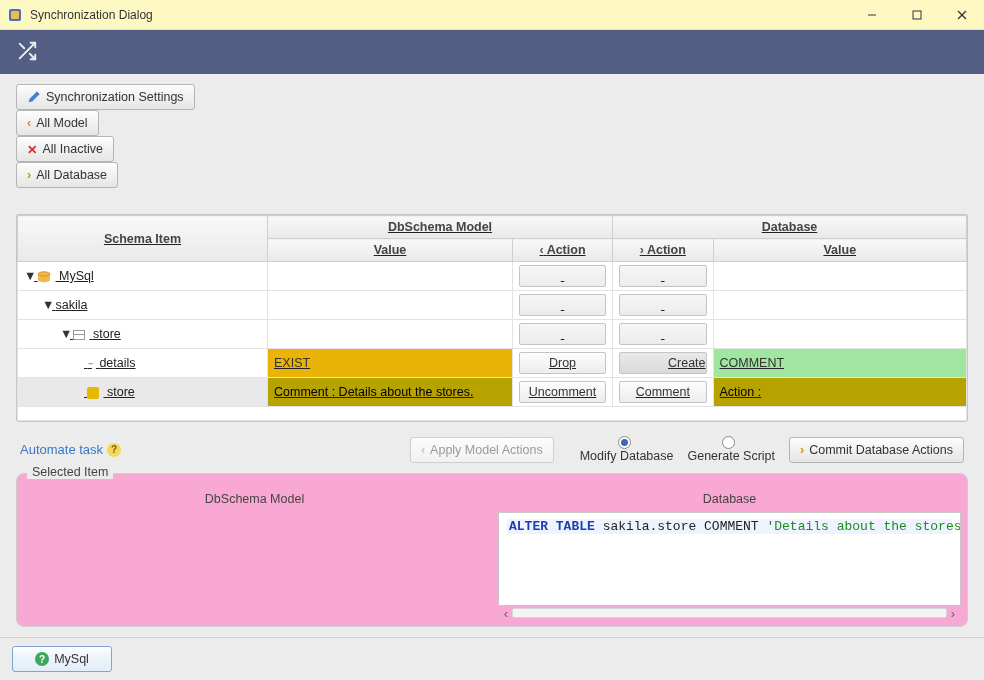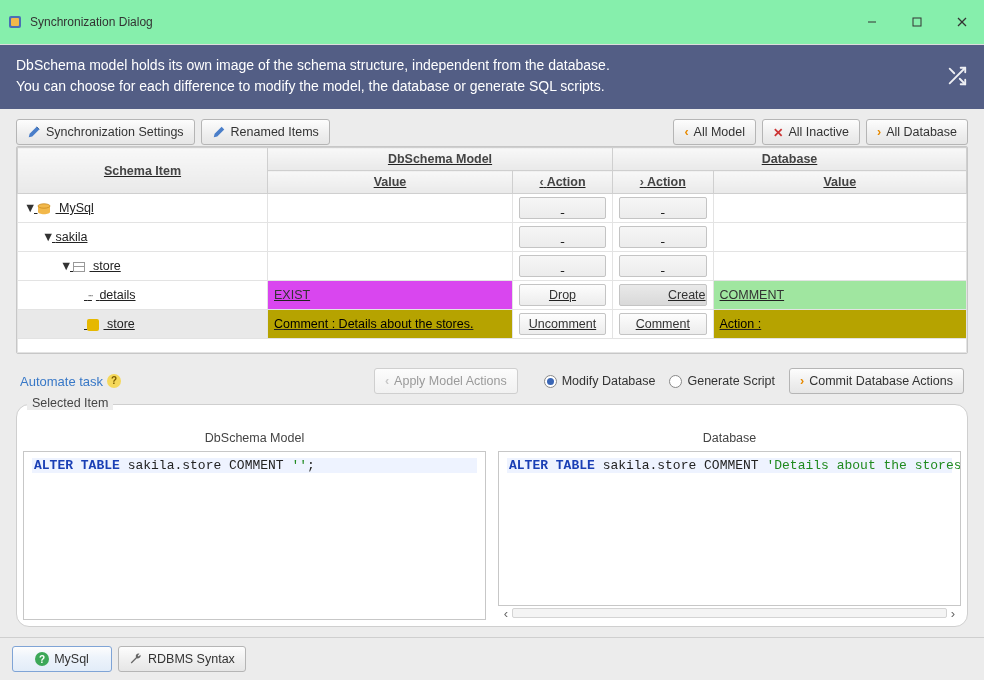--- a/index.html
+++ b/index.html
@@ -10,22 +10,22 @@
     background: #fff;
     color: #222;
     width: 984px;
     height: 680px;
     overflow: hidden;
     display: flex;
     flex-direction: column;
   }
   
   .titlebar {
-    height: 45px;
-    background: #86efac;
+    height: 30px;
+    background: #fef9c3;
     display: flex;
     align-items: center;
     border-bottom: 1px solid #ddd;
   }
   .titlebar .app-icon {
     width: 16px; height: 16px;
     margin: 0 7px;
   }
   .titlebar .title-text { flex: 1; font-size: 12px; color: #333; }
   .titlebar .win-btn {
@@ -52,22 +52,23 @@
     flex: 1;
     background: #ececec;
     padding: 10px 16px 0 16px;
     display: flex;
     flex-direction: column;
     overflow: hidden;
   }
 
   .toolbar-row {
     display: flex;
-    margin-bottom: 1px;
+    margin-bottom: 26px;
     align-items: flex-start;
+    flex-direction: column;
   }
   .toolbar-row .spacer { flex: 1; }
 
   .btn {
     background: linear-gradient(#fdfdfd,#eeeeee 60%,#e6e6e6);
     border: 1px solid #b5b5b5;
     border-radius: 3px;
     padding: 4px 10px;
     font-size: 12.5px;
     color: #333;
@@ -124,53 +125,53 @@
     border:1px solid #c4c4c4;
     border-radius:2px;
     text-align:center;
     font-size:12.5px;
     color:#333;
     height:22px;
     line-height:20px;
   }
   .btn-cell.highlight { background: linear-gradient(#e9e9e9,#d9d9d9); padding-left: 48px; }
   .btn-cell.empty { background: linear-gradient(#f6f6f6,#ececec); }
-  tr.row-details td.valL { background:#d946ef; color:#333; }
+  tr.row-details td.valL { background:#eab308; color:#333; }
   tr.row-details td.valR { background:#a0e6a0; color:#333; }
   tr.row-store td.valL, tr.row-store td.valR { background:#b6a300; color:#000000; }
   tr.row-store td.tree-cell { background:#e9e9e9; }
   tr.row-store td.btncol { background:#fff; }
   td.btncol{ padding:1px; }
   td.empty-btncol { padding:1px; }
 
   
   .midbar {
     display:flex;
     align-items:center;
     padding: 14px 4px 10px 4px;
   }
   .midbar .link { color:#3878c7; font-size:13px; margin-right:4px;}
   .midbar .q { display:inline-block;width:14px;height:14px;border-radius:50%;background:#f5d85a;color:#7a5c00;font-size:10px;font-weight:bold;text-align:center;line-height:14px;}
   .midbar .spacer{flex:1;}
-  .radio { display:inline-flex; align-items:center; margin-right:14px; font-size:12.5px; color:#333;}
+  .radio { display:inline-flex; align-items:center; margin-right:14px; font-size:12.5px; color:#333;flex-direction:column;}
   .radio .dot{ width:13px;height:13px;border:1px solid #888;border-radius:50%;margin-right:5px;display:inline-flex;align-items:center;justify-content:center;background:#fff;}
   .radio.checked .dot::after{content:"";width:7px;height:7px;border-radius:50%;background:#3a66b5;}
   .commit-btn { margin-right:0; }
 
   
   .sel-wrap {
     border:1px solid #cfcfcf;
-    border-radius:13px;
-    background:#ffffff;
+    border-radius:8px;
+    background:#f9a8d4;
     flex:1;
     display:flex;
     flex-direction:column;
     min-height:0;
     position:relative;
-    padding-top:20px;
+    padding-top:12px;
   }
   .sel-wrap .legend {
     position:absolute;
     top:-9px; left:10px;
     background:#ececec;
     padding:0 5px;
     font-size:12.5px;
     color:#444;
   }
   .sel-cols { display:flex; flex:1; min-height:0; }
@@ -241,24 +242,20 @@
     </div>
   <div class="win-btn">
       <svg width="10" height="10">
         <line x1="1" y1="1" x2="9" y2="9" stroke="#333" stroke-width="1.2"></line>
         <line x1="9" y1="1" x2="1" y2="9" stroke="#333" stroke-width="1.2"></line>
       </svg>
     </div>
 </div>
 
 <div class="banner">
-  <div class="banner-text">
-    <div>DbSchema model holds its own image of the schema structure, independent from the database.</div>
-    <div>You can choose for each difference to modify the model, the database or generate SQL scripts.</div>
-  </div>
   <span class="shuffle-icon">
     <svg width="22" height="22" viewBox="0 0 24 24" fill="none" stroke="#fff" stroke-width="2" stroke-linecap="round" stroke-linejoin="round">
         <path d="M16 3h5v5"></path>
         <path d="M4 20L21 3"></path>
         <path d="M21 16v5h-5"></path>
         <path d="M15 15l6 6"></path>
         <path d="M4 4l5 5"></path>
       </svg>
   </span>
 </div>
@@ -267,28 +264,20 @@
 
   <div class="toolbar-row">
     <div class="btn">
       <span class="mini-icon">
         <svg viewBox="0 0 16 16">
             <path d="M2 14l1-4 8-8 3 3-8 8-4 1z" fill="#4a7ec9"></path>
             <path d="M11 2l3 3" stroke="#27548f" stroke-width="1"></path>
           </svg>
       </span>
       <span>Synchronization Settings</span>
-    </div>
-    <div class="btn">
-      <span class="mini-icon">
-        <svg viewBox="0 0 16 16">
-            <path d="M2 14l1-4 8-8 3 3-8 8-4 1z" fill="#4a7ec9"></path>
-          </svg>
-      </span>
-      <span>Renamed Items</span>
     </div>
     <span class="spacer"></span>
     <div class="btn">
       <span class="chev orange">‹</span>
       <span>All Model</span>
     </div>
     <div class="btn">
       <span class="chev red">✕</span>
       <span>All Inactive</span>
     </div>
@@ -422,21 +411,20 @@
       <span class="chev orange">›</span>
       <span>Commit Database Actions</span>
     </div>
   </div>
 
   <div class="sel-wrap">
     <span class="legend">Selected Item</span>
     <div class="sel-cols">
       <div class="sel-col">
         <h4>DbSchema Model</h4>
-        <div class="sql-box"><span class="hl-line"><span class="kw">ALTER TABLE</span><span> sakila.store COMMENT </span><span class="str">''</span><span>;</span></span></div>
       </div>
       <div class="sel-col">
         <h4>Database</h4>
         <div class="sql-box"><span class="hl-line"><span class="kw">ALTER TABLE</span><span> sakila.store COMMENT </span><span class="str">'Details about the stores.'</span></span></div>
         <div class="scroll-hint">
           <span class="arrow">‹</span>
             <div class="track"></div>
             <span class="arrow">›</span>
         </div>
       </div>
@@ -444,22 +432,14 @@
   </div>
 
   <div style="height:10px"></div>
 </div>
 
 <div class="bottombar">
   <div class="btn primary" style="width:100px;justify-content:center;">
     <span class="help-icon">?</span>
     <span>MySql</span>
   </div>
-  <div class="btn">
-    <span class="wrench-icon">
-      <svg width="14" height="14" viewBox="0 0 16 16">
-          <path d="M13 3a3 3 0 0 1-4 4L3 13l-1-1 6-6a3 3 0 0 1 4-4l-2 2 1 1 2-2z" fill="#666"></path>
-        </svg>
-    </span>
-    <span>RDBMS Syntax</span>
-  </div>
   <span class="spacer"></span>
 </div>
 
 </body></html>

